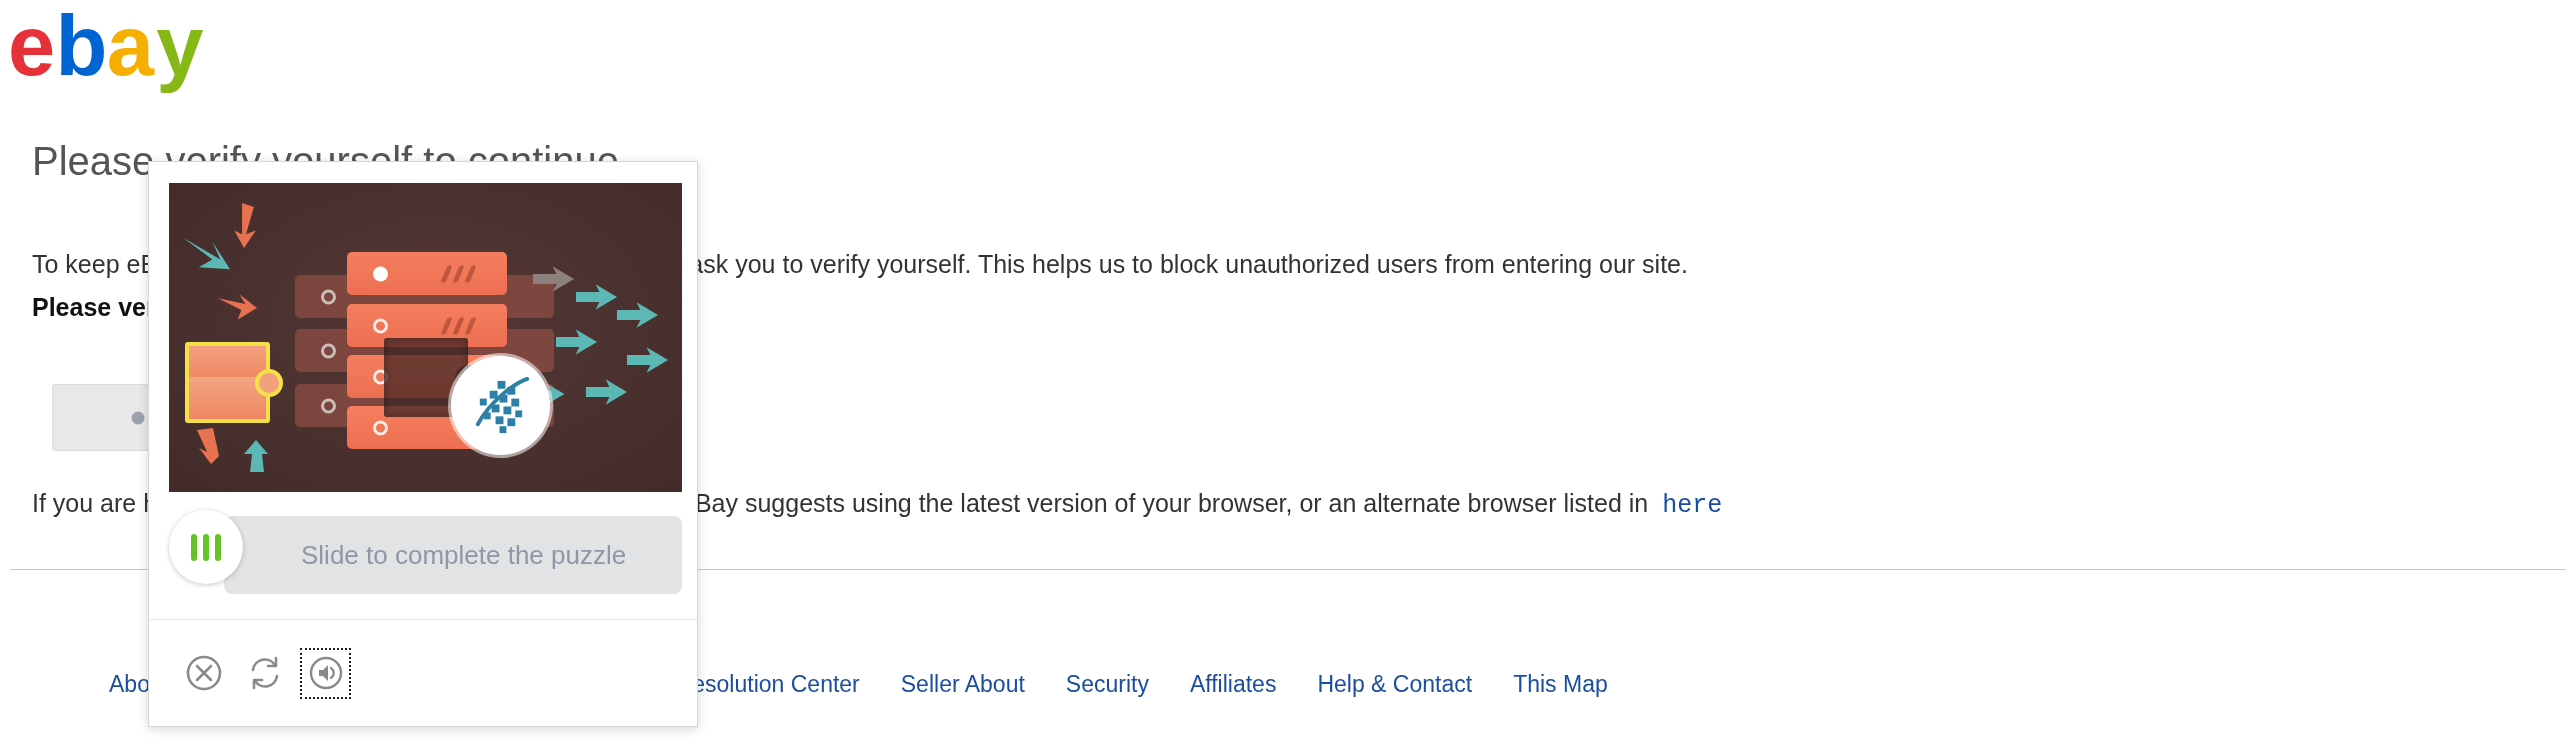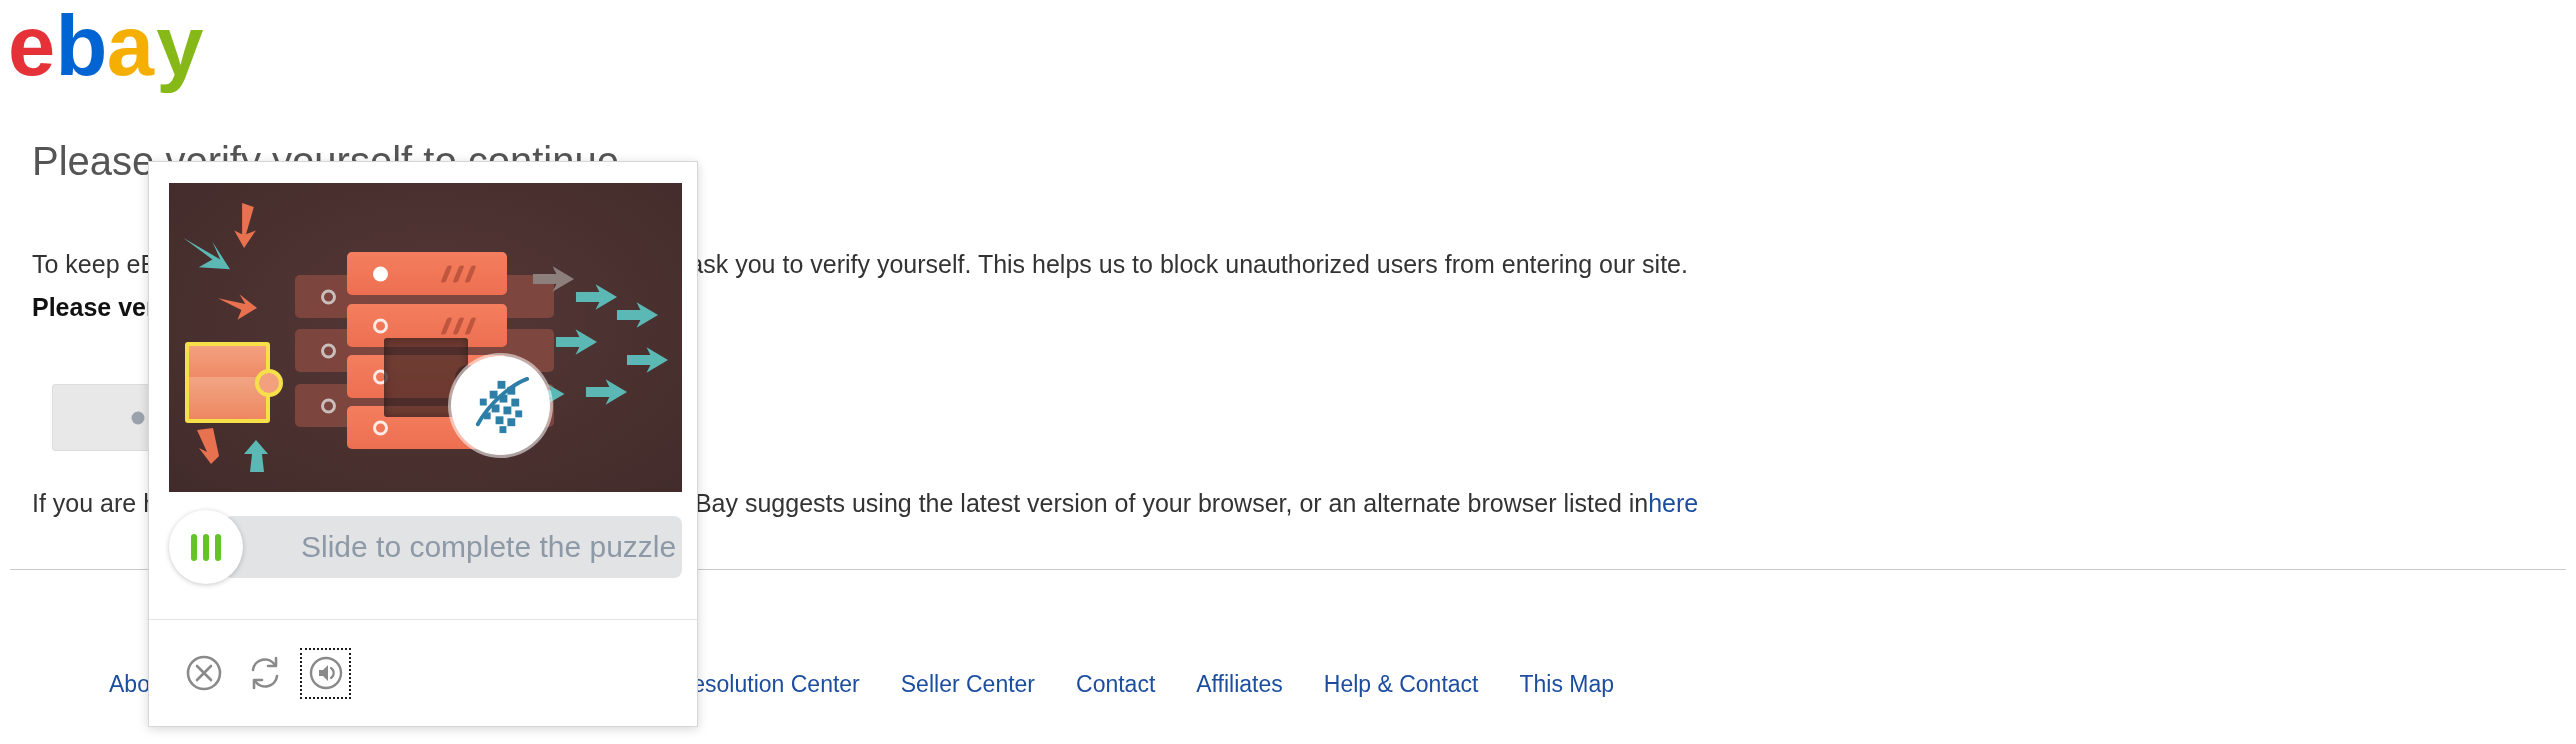--- a/index.html
+++ b/index.html
@@ -107,20 +107,22 @@
     left: 32px;
     top: 488px;
     font-size: 25px;
     line-height: 30px;
     color: #333333;
     white-space: nowrap;
   }
   .browser-text .link {
     color: #1c4ea0;
     text-decoration: none;
+    margin-left: 14px;
+    font-family: Liberation Mono, monospace;
   }
 
   .divider {
     position: absolute;
     left: 10px;
     right: 10px;
     top: 569px;
     height: 1px;
     background: #c9c9c9;
   }
@@ -289,29 +291,29 @@
     left: 20px;
     top: 348px;
     width: 513px;
     height: 74px;
   }
   .slider-track {
     position: absolute;
     left: 55px;
     top: 6px;
     right: 0;
-    height: 62px;
+    height: 78px;
     background: #e2e3e4;
     border-radius: 8px;
     display: flex;
     align-items: center;
     padding-left: 77px;
     box-sizing: border-box;
     color: #8d99a6;
-    font-size: 30px;
+    font-size: 26px;
   }
   .slider-handle {
     position: absolute;
     left: 0;
     top: 0;
     width: 74px;
     height: 74px;
     border-radius: 50%;
     background: #ffffff;
     box-shadow: 0 1px 5px rgba(0,0,0,0.22);
@@ -389,22 +391,22 @@
     <span>If you are having problems on the above verification page, eBay suggests using the latest version of your browser, or an alternate browser listed in</span><a class="link" href="#">here</a>
   </div>
 
   <div class="divider"></div>
 
   <div class="footer-links">
     <a href="#">About eBay</a>
     <a href="#">Announcements</a>
     <a href="#">Security Center</a>
     <a href="#">Resolution Center</a>
-    <a href="#">Seller Center</a>
-    <a href="#">Contact</a>
+    <a href="#">Seller About</a>
+    <a href="#">Security</a>
     <a href="#">Affiliates</a>
     <a href="#">Help &amp; Contact</a>
     <a href="#">This Map</a>
   </div>
 </div>
 
 <div class="captcha-popup">
 
   <div class="puzzle-stage">
     <div class="puzzle-bg"></div>

